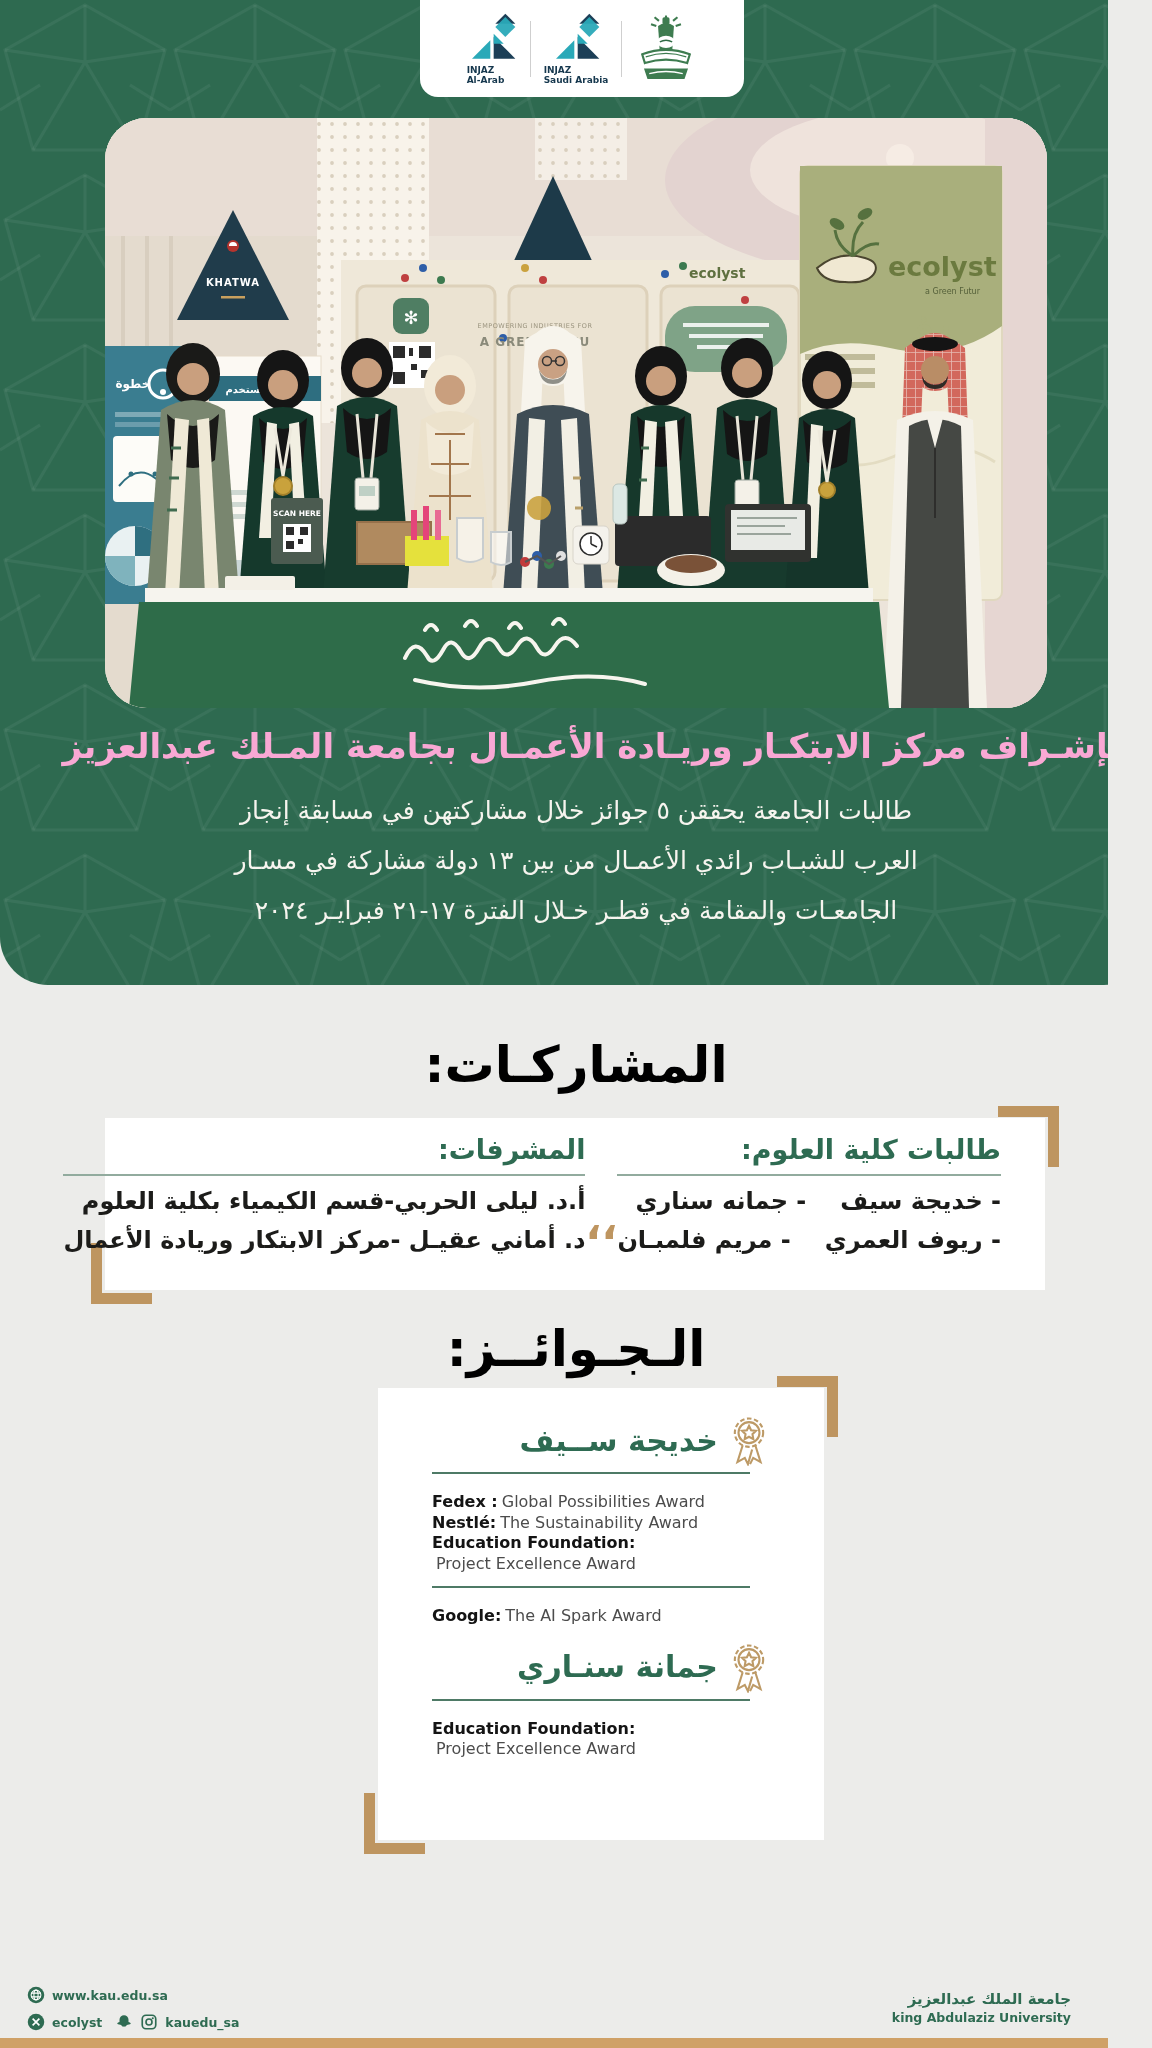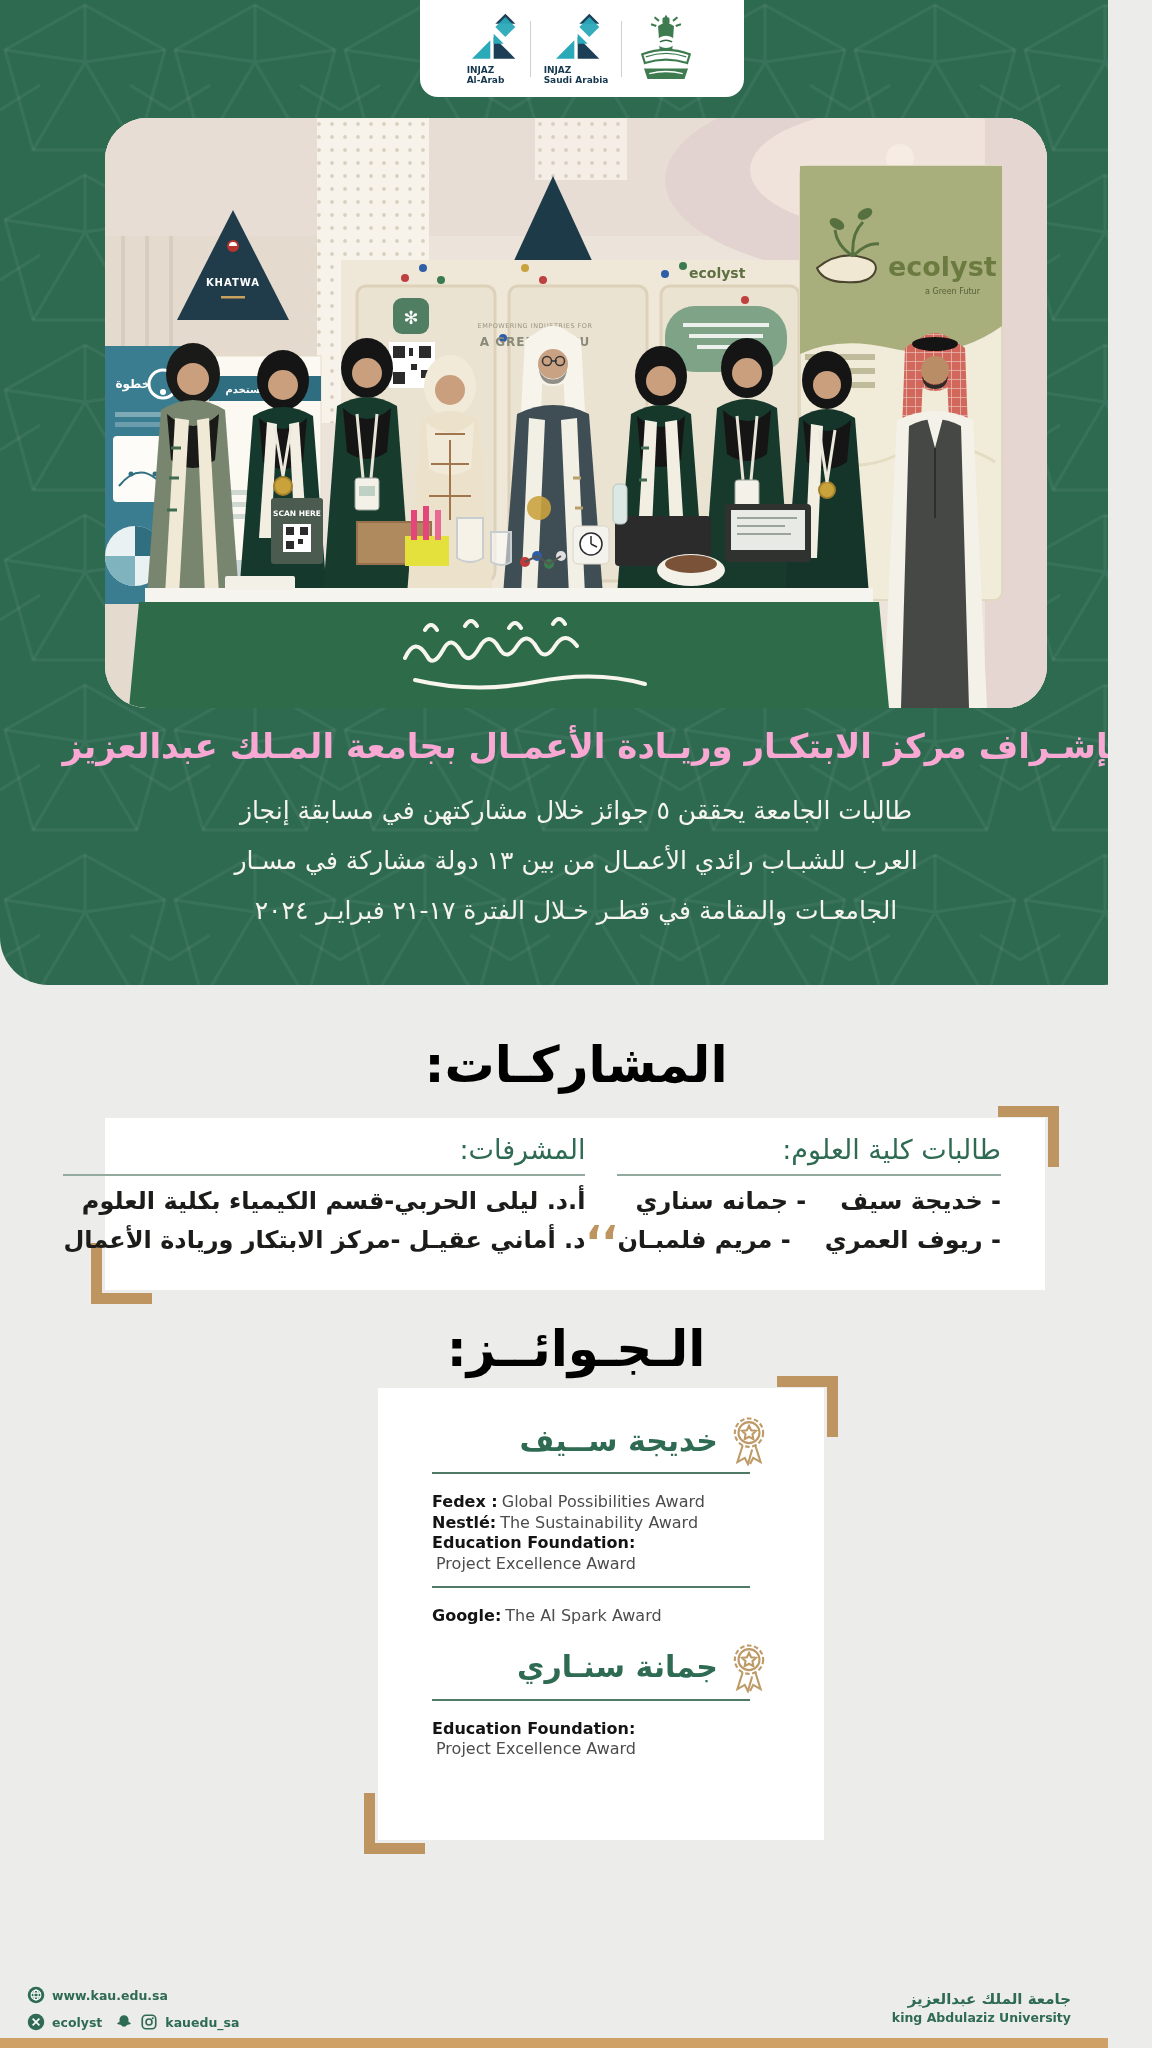--- a/index.html
+++ b/index.html
@@ -27,21 +27,21 @@
   
   .section-heading{position:absolute;width:1152px;text-align:center;direction:rtl;color:#000000;
                    font-size:50px;font-weight:bold;}
   .participants-heading{top:1036px;}
   .participants-card{position:absolute;left:105px;top:1118px;width:940px;height:172px;background:#ffffff;}
   .corner{position:absolute;width:50px;height:50px;border:0 solid #BE9560;}
   .corner.tr{top:-12px;right:-14px;border-top-width:11px;border-right-width:11px;}
   .corner.bl{bottom:-14px;left:-14px;border-bottom-width:11px;border-left-width:11px;}
   .p-inner{position:absolute;inset:0;display:flex;direction:rtl;padding:16px 44px 10px 44px;box-sizing:border-box;}
   .p-col{flex:1 1 0;}
-  .p-title{display:block;color:#2E6B52;font-size:27px;font-weight:normal;padding-bottom:9px;
+  .p-title{display:block;color:#2E6B52;font-size:27px;font-weight:bold;padding-bottom:9px;
            border-bottom:2px solid #92AB9E;}
   .p-row{display:flex;gap:34px;margin-top:11px;color:#1C1C1A;font-size:24px;font-weight:bold;white-space:nowrap;}
   .p-line{margin-top:11px;color:#1C1C1A;font-size:24px;font-weight:bold;white-space:nowrap;}
   .p-quote{width:70px;display:flex;align-items:center;justify-content:center;color:#BE9560;
            font-size:42px;font-weight:bold;padding-top:34px;}
   
   .awards-heading{top:1320px;}
   .awards-card{position:absolute;left:378px;top:1388px;width:446px;height:452px;background:#ffffff;}
   .awards-inner{position:absolute;inset:0;padding:24px 54px 0 54px;box-sizing:border-box;direction:ltr;}
   .award-head{display:flex;justify-content:flex-end;align-items:center;gap:10px;height:56px;}

